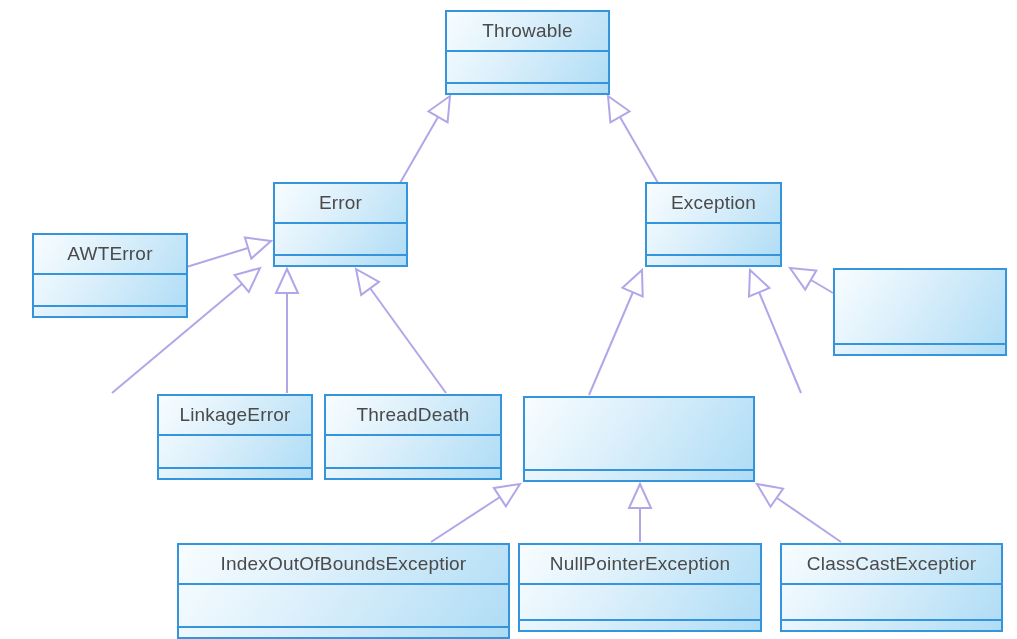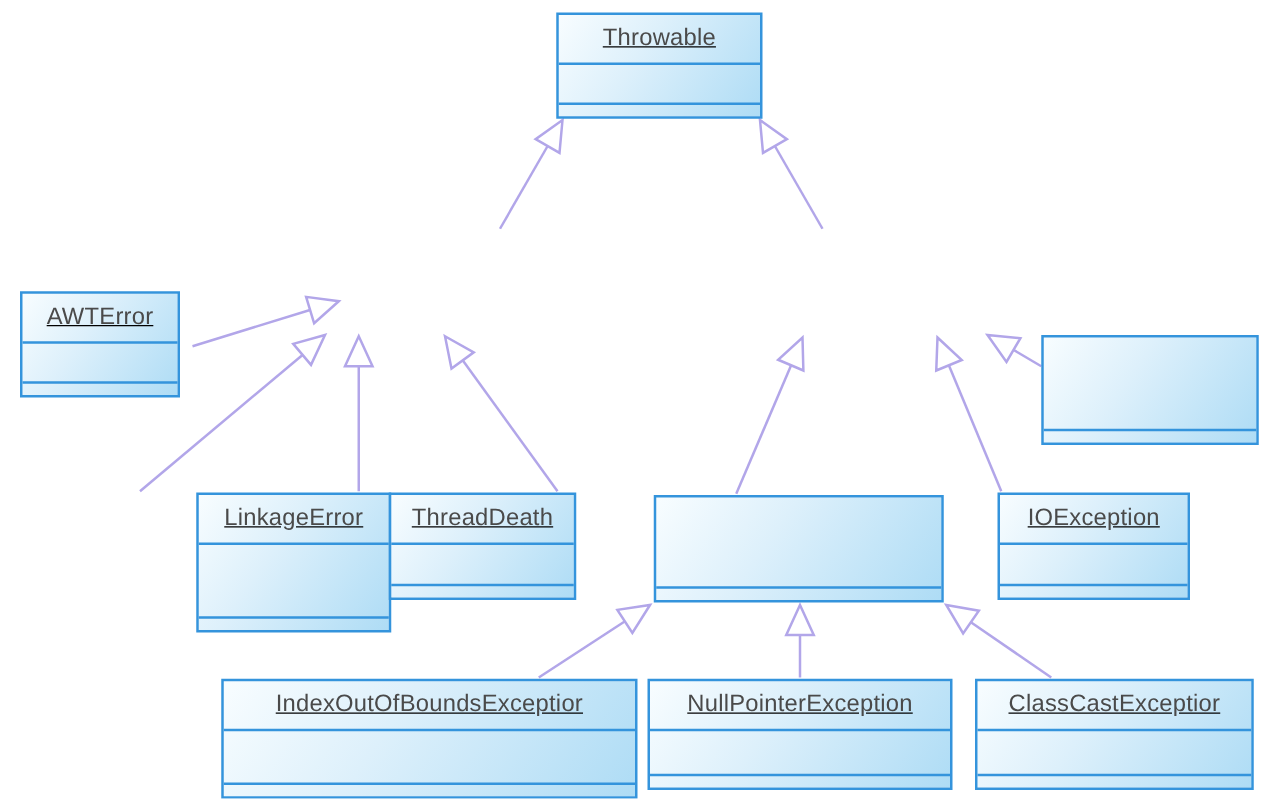--- a/index.html
+++ b/index.html
@@ -5,21 +5,21 @@
   html,body{margin:0;padding:0;background:#ffffff;}
   .canvas{
     position:relative;width:1017px;height:639px;background:#ffffff;
     overflow:hidden;font-family:"Liberation Sans", sans-serif;
   }
   .arrow-layer{position:absolute;left:0;top:0;z-index:1;pointer-events:none;}
   .uml-box{
     position:absolute;box-sizing:border-box;z-index:2;
     border:2px solid #3494dc;
     background:linear-gradient(125deg,#f8fdff 0%,#ddf0fb 40%,#aedcf5 100%);
-    display:flex;flex-direction:column;text-decoration:underline;
+    display:flex;flex-direction:column;
   }
   .uml-title{
     flex:0 0 auto;height:38px;border-bottom:2px solid #3494dc;
     display:flex;align-items:center;justify-content:center;
     font-size:19px;color:#4a4a4a;white-space:nowrap;overflow:hidden;
     letter-spacing:0.2px;
   }
   .uml-mid{flex:1 1 auto;}
   .uml-strip{flex:0 0 auto;height:9px;border-top:2px solid #3494dc;}
   .edge-line{stroke:#b2a6e9;stroke-width:2;fill:none;}
@@ -92,56 +92,61 @@
       <polygon class="edge-head" points="757,484 783.1,488.6 770.5,506.7"></polygon>
     </g>
   </svg>
 
   <div class="uml-box" style="left:445px;top:10px;width:165px;height:85px">
     <div class="uml-title">Throwable</div>
     <div class="uml-mid"></div>
     <div class="uml-strip"></div>
   </div>
 
+  <div class="uml-box" style="left:273px;top:182px;width:135px;height:85px">
+    <div class="uml-title">Error</div>
+    <div class="uml-mid"></div>
+    <div class="uml-strip"></div>
+  </div>
 
+  <div class="uml-box" style="left:645px;top:182px;width:137px;height:85px">
+    <div class="uml-title">Exception</div>
+    <div class="uml-mid"></div>
+    <div class="uml-strip"></div>
+  </div>
 
-  <div class="uml-box" style="left:16px;top:233px;width:128px;height:85px">
+  <div class="uml-box" style="left:32px;top:233px;width:156px;height:85px">
     <div class="uml-title">AWTError</div>
     <div class="uml-mid"></div>
     <div class="uml-strip"></div>
   </div>
 
   <div class="uml-box" style="left:833px;top:268px;width:174px;height:88px">
     <div class="uml-mid"></div>
     <div class="uml-strip"></div>
   </div>
 
 
-  <div class="uml-box" style="left:157px;top:394px;width:156px;height:112px">
+  <div class="uml-box" style="left:157px;top:394px;width:156px;height:86px">
     <div class="uml-title">LinkageError</div>
     <div class="uml-mid"></div>
     <div class="uml-strip"></div>
   </div>
 
-  <div class="uml-box" style="left:311px;top:394px;width:150px;height:86px">
+  <div class="uml-box" style="left:324px;top:394px;width:178px;height:86px">
     <div class="uml-title">ThreadDeath</div>
     <div class="uml-mid"></div>
     <div class="uml-strip"></div>
   </div>
 
   <div class="uml-box" style="left:523px;top:396px;width:232px;height:86px">
     <div class="uml-mid"></div>
     <div class="uml-strip"></div>
   </div>
 
-  <div class="uml-box" style="left:798px;top:394px;width:154px;height:86px">
-    <div class="uml-title">IOException</div>
-    <div class="uml-mid"></div>
-    <div class="uml-strip"></div>
-  </div>
 
   <div class="uml-box" style="left:177px;top:543px;width:333px;height:96px">
     <div class="uml-title">IndexOutOfBoundsExceptior</div>
     <div class="uml-mid"></div>
     <div class="uml-strip"></div>
   </div>
 
   <div class="uml-box" style="left:518px;top:543px;width:244px;height:89px">
     <div class="uml-title">NullPointerException</div>
     <div class="uml-mid"></div>

